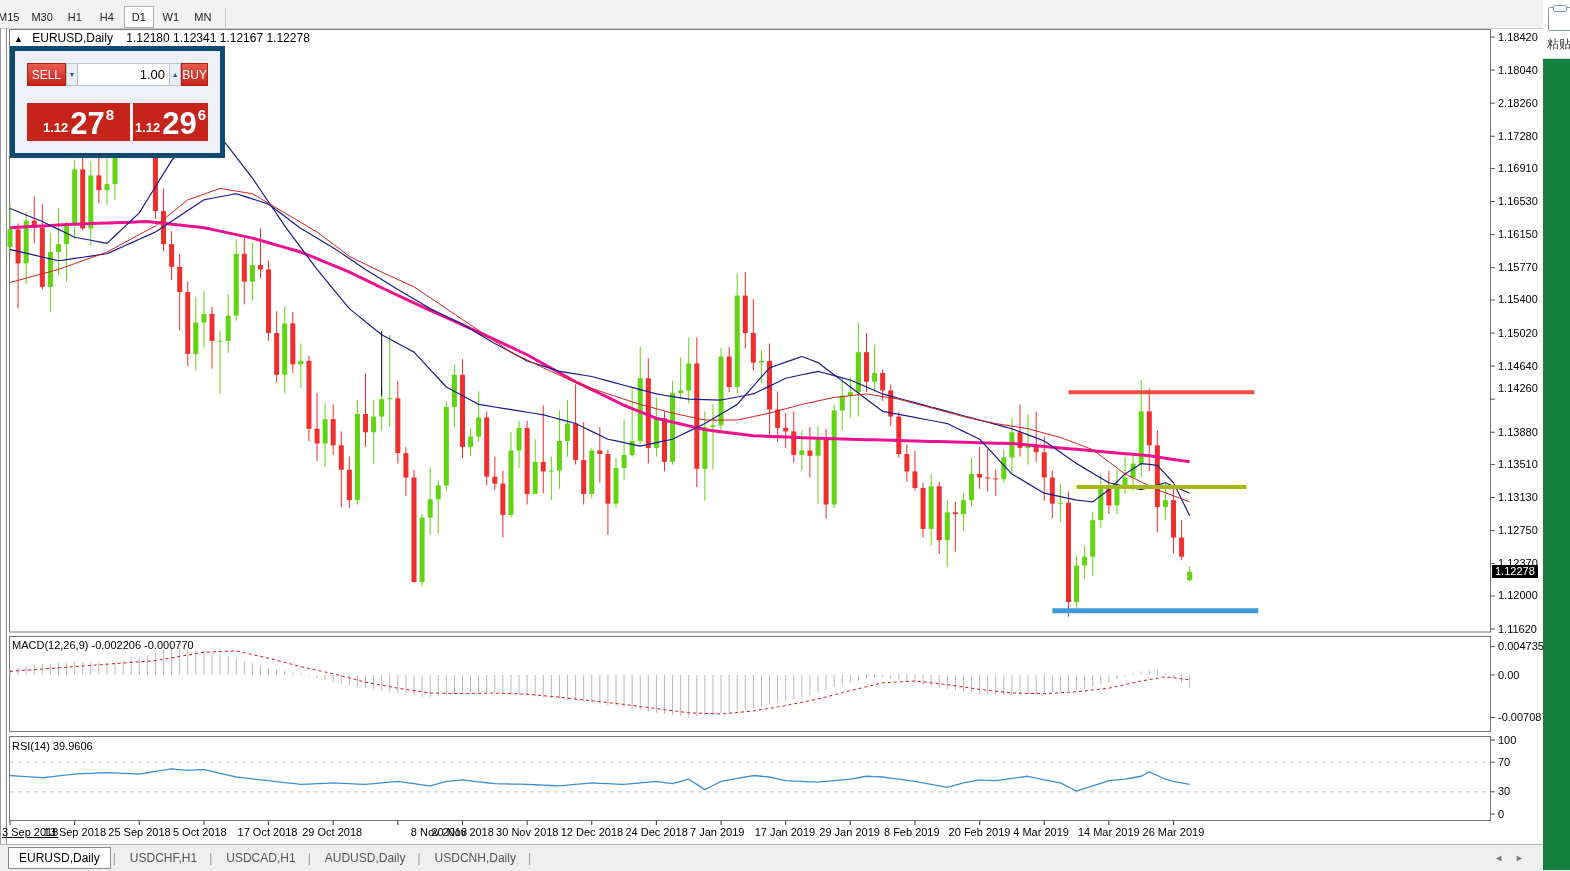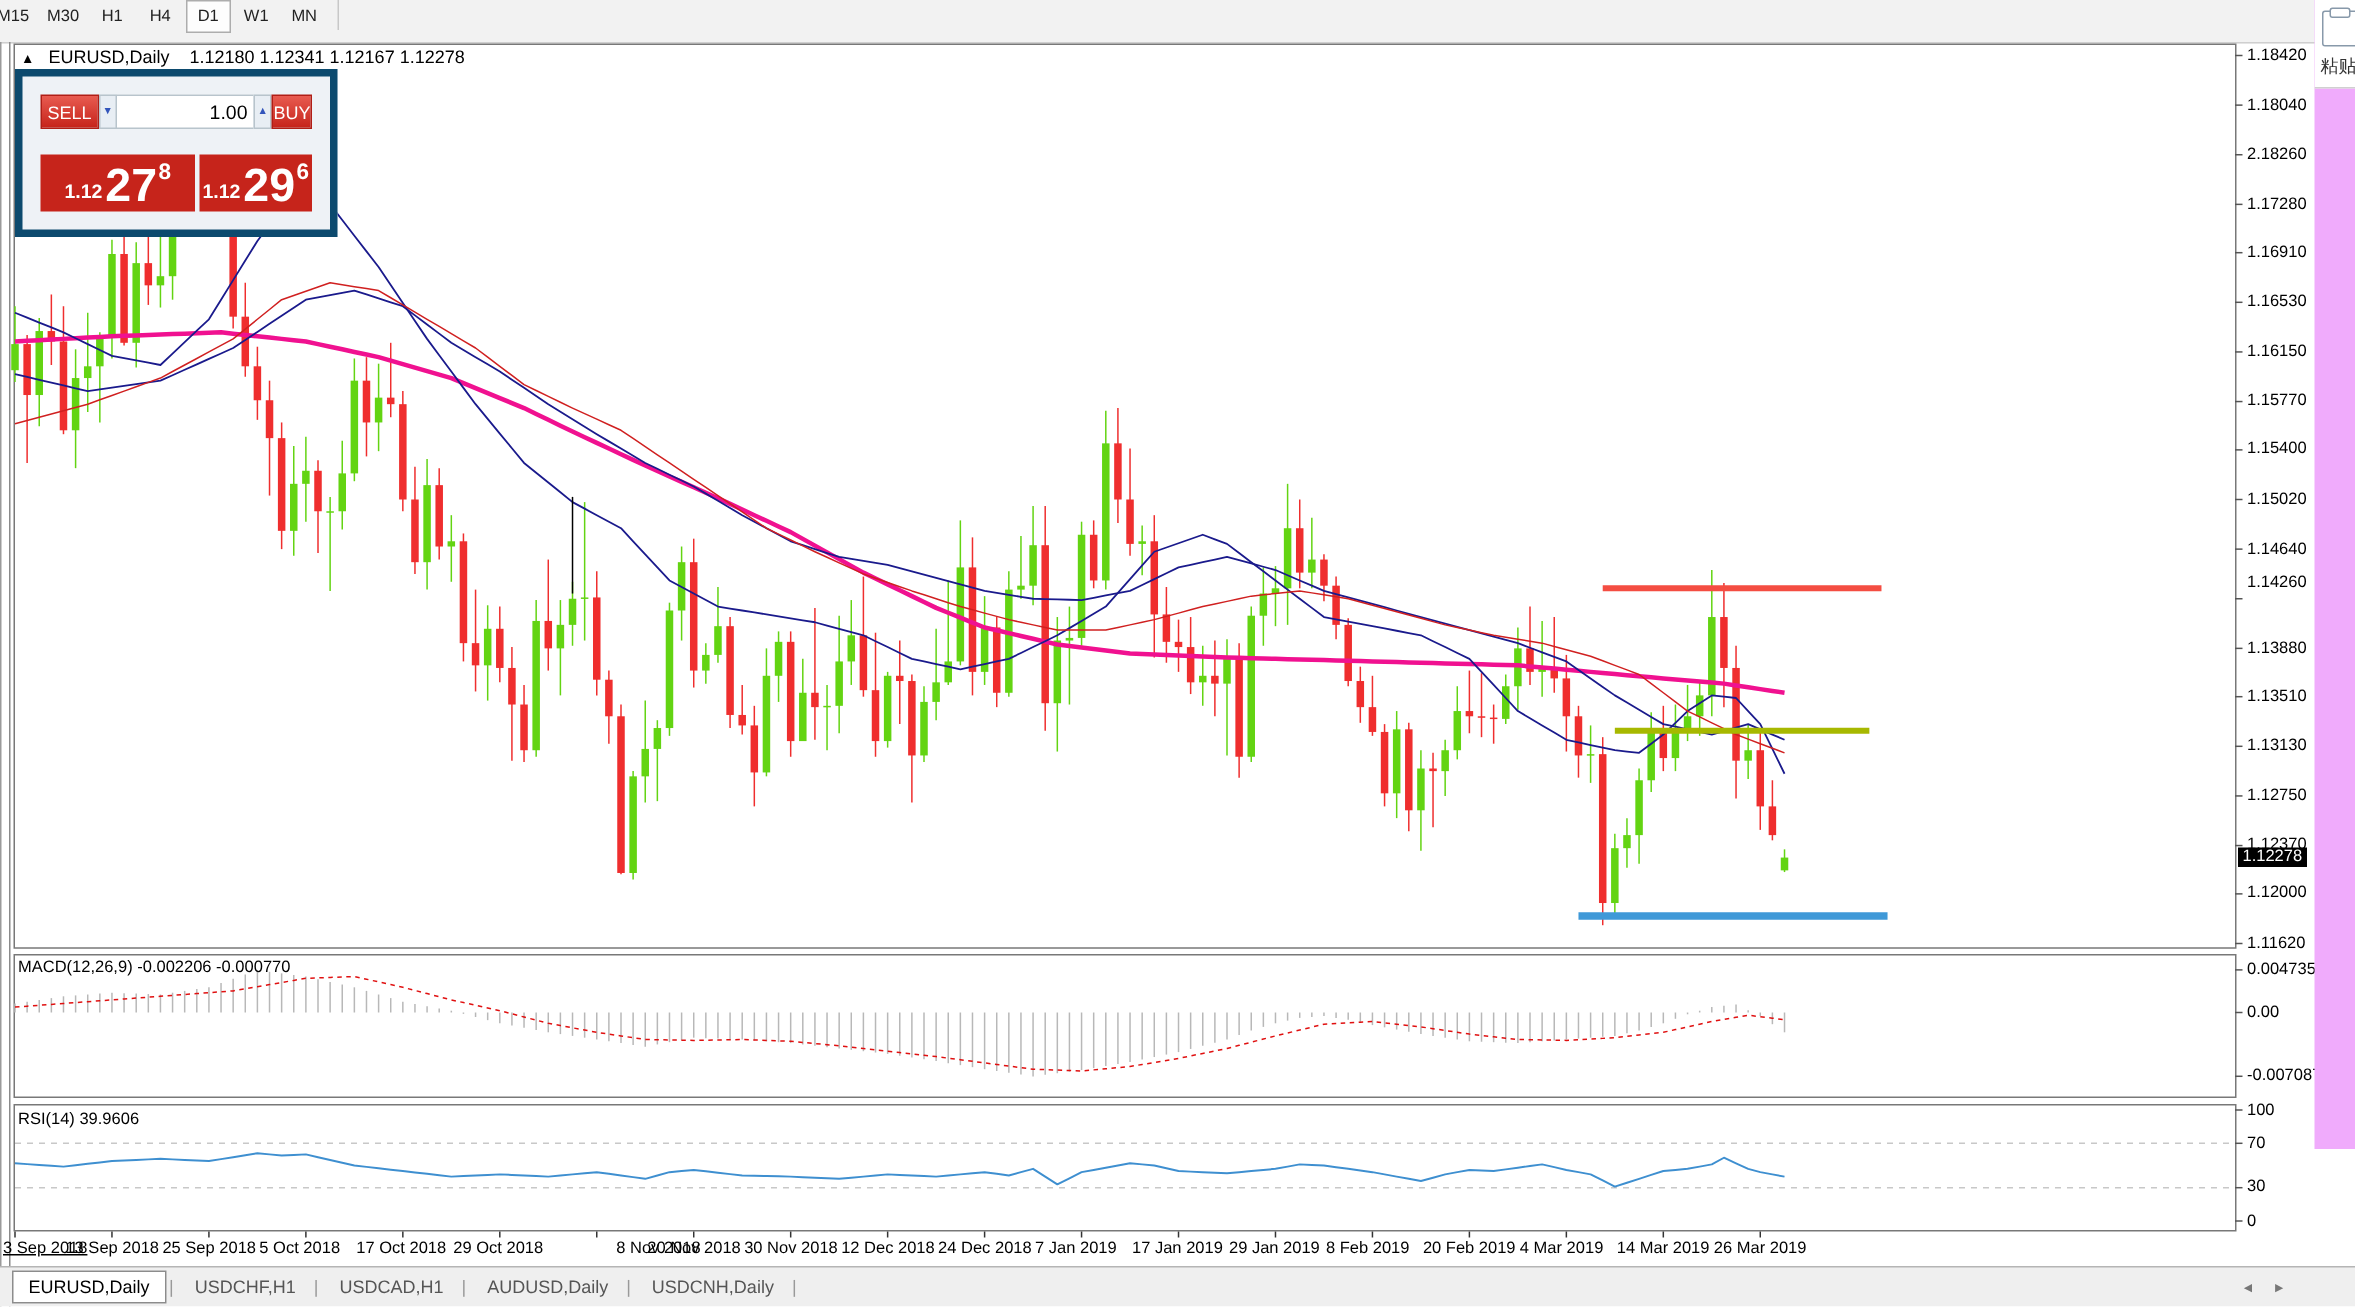--- a/index.html
+++ b/index.html
@@ -1,20 +1,20 @@
 <!DOCTYPE html>
 <html><head>
 <meta charset="utf-8">
 <style>
   html,body{margin:0;padding:0;width:1570px;height:871px;overflow:hidden;
     font-family:"Liberation Sans",sans-serif;background:#fff;position:relative;}
   .abs{position:absolute;}
   
   #toolbar{left:0;top:0;width:1570px;height:28px;background:#f2f2f2;border-bottom:1px solid #cfcfcf;
-    display:flex;align-items:flex-start;overflow:hidden;}
+    display:flex;align-items:flex-end;overflow:hidden;}
   .tfbtn{height:22px;min-width:30px;padding:0 4px;margin:0 1px;display:flex;align-items:center;justify-content:center;
     font-size:11px;color:#222;border:1px solid transparent;box-sizing:border-box;}
   .tfbtn.active{background:#fdfdfd;border:1px solid #adadad;}
   .tfsep{width:1px;height:20px;background:#c8c8c8;margin:0 6px;}
   
   #win-left-border1{left:0;top:28px;width:1px;height:843px;background:#9a9a9a;}
   #win-left-border2{left:6px;top:28px;width:1px;height:843px;background:#8a8a8a;}
   #chart-title{left:14px;top:31px;font-size:12px;color:#000;white-space:nowrap;z-index:5;}
   #chart-title .arr{font-size:9px;margin-right:6px;}
   
@@ -38,21 +38,21 @@
   .indlabel{font-size:11px;color:#000;z-index:3;white-space:nowrap;}
   .datelabel{font-size:11px;color:#000;white-space:nowrap;z-index:3;}
   
   #tabbar{left:0;top:844px;width:1570px;height:27px;background:#efefef;border-top:1px solid #b5b5b5;
     display:flex;align-items:center;font-size:12px;color:#555;z-index:5;box-sizing:border-box;}
   .tab{padding:3px 10px;margin-left:2px;white-space:nowrap;}
   .tab.active{background:#fff;border:1px solid #8c8c8c;color:#000;margin-left:8px;}
   .tabsep{color:#999;margin:0 2px;}
   .tab-scroll{color:#777;font-size:9px;padding:0 6px;}
   
-  #side-strip{left:1543px;top:0;width:27px;height:766px;background:#f0abfc;z-index:7;overflow:hidden;}
+  #side-strip{left:1543px;top:0;width:27px;height:870px;background:#15803d;z-index:7;overflow:hidden;}
   #side-top{position:absolute;left:0;top:0;width:27px;height:58px;background:#fff;border-bottom:1px solid #d0d0d0;}
   #clip-icon{position:absolute;left:5px;top:7px;width:26px;height:22px;border:1px solid #8899aa;border-radius:2px;background:#fff;}
   #clip-icon:before{content:"";position:absolute;left:4px;top:-3px;width:12px;height:5px;background:#fff;border:1px solid #8899aa;border-radius:2px;}
   #paste-label{position:absolute;left:4px;top:36px;font-size:12px;color:#333;white-space:nowrap;}
   svg{position:absolute;left:0;top:0;z-index:1;}
 </style>
 </head>
 <body>
 
 <svg id="gfx" width="1570" height="871">

